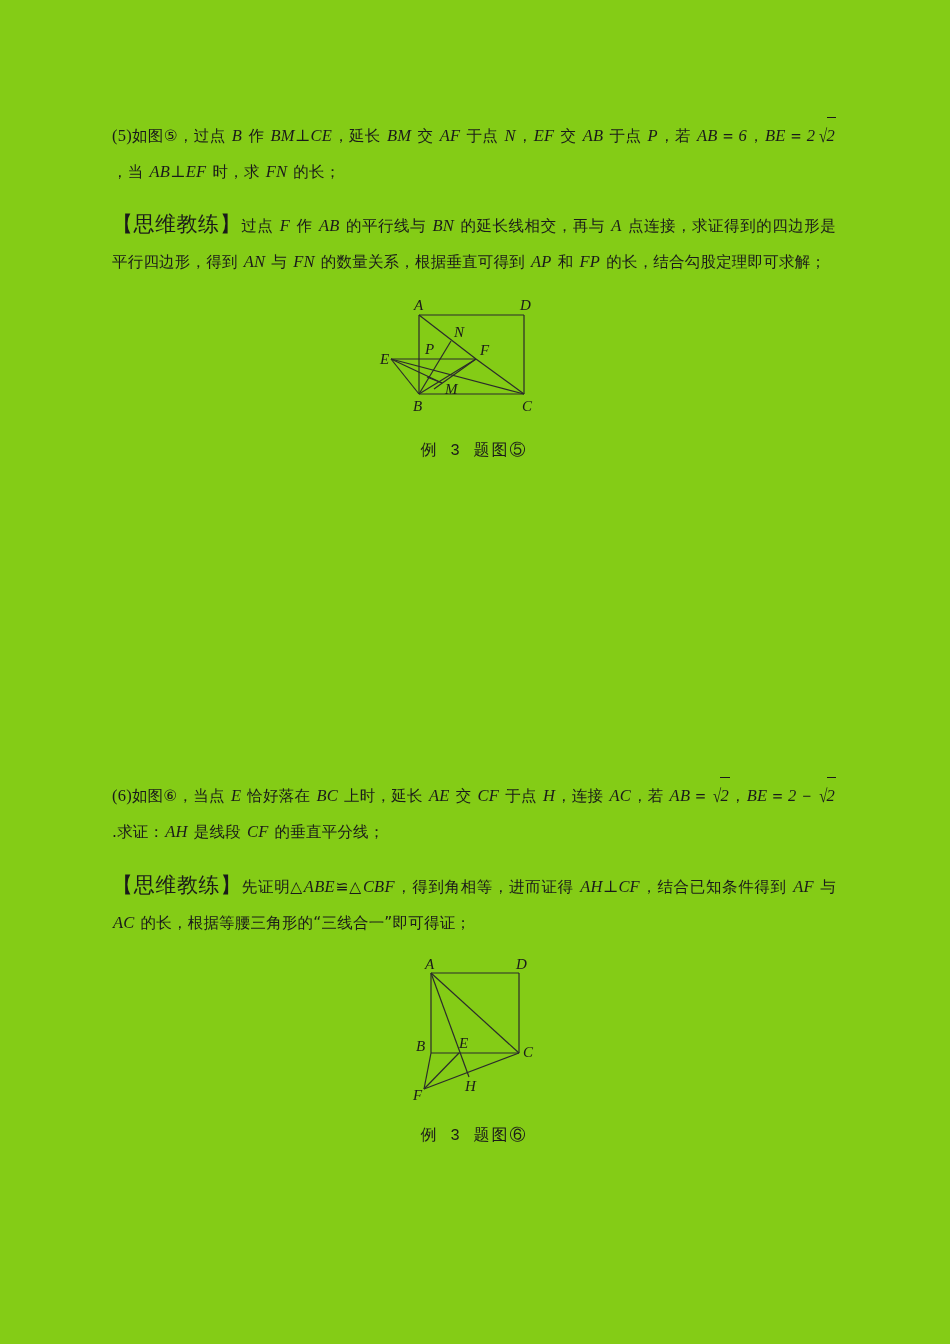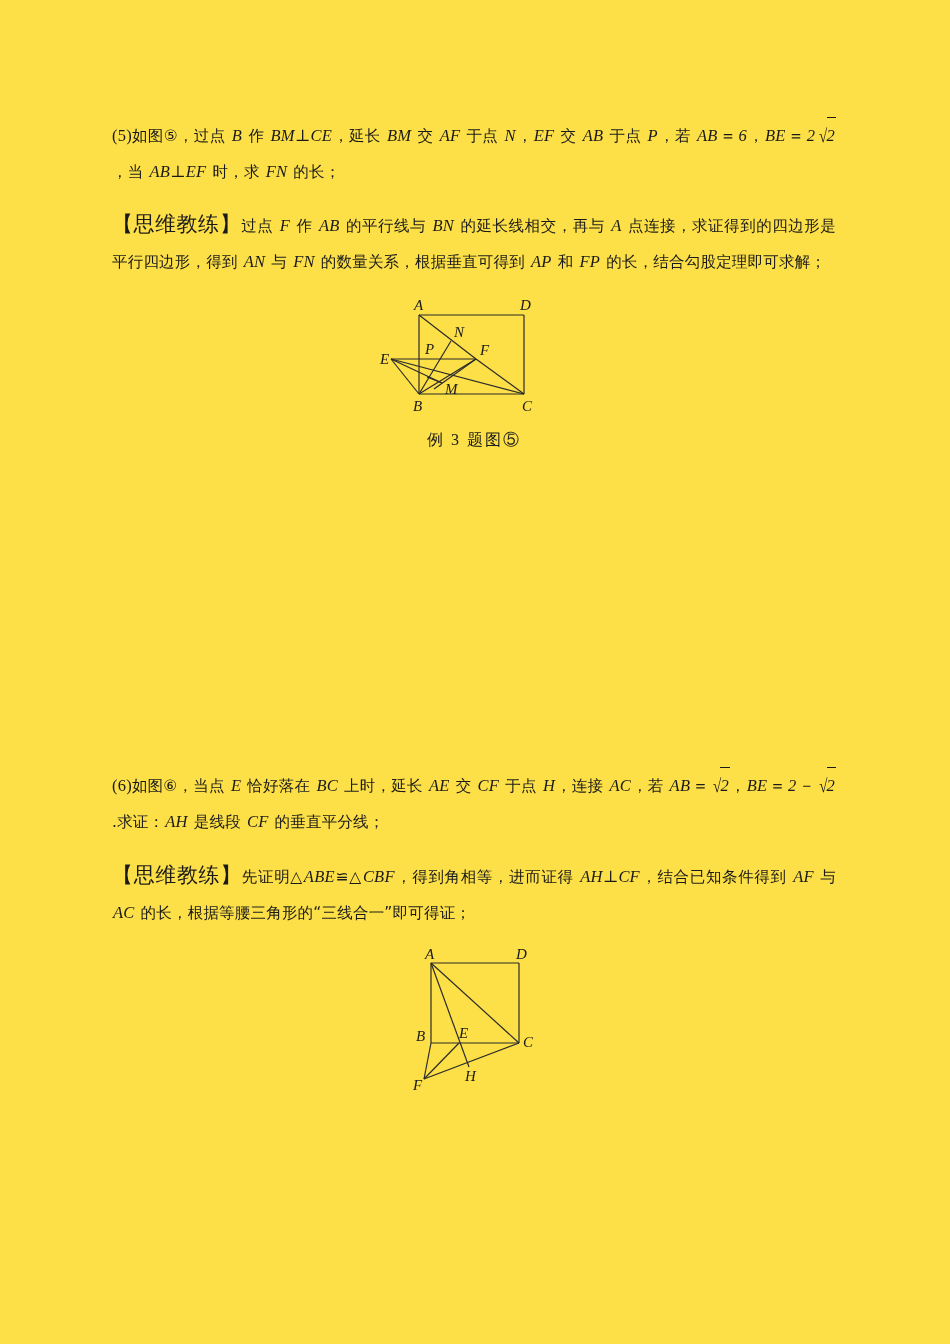--- a/index.html
+++ b/index.html
@@ -4,21 +4,21 @@
 <style>
   html, body {
     margin: 0;
     padding: 0;
     background: #ffffff;
   }
   .page {
     position: relative;
     width: 950px;
     height: 1344px;
-    background: #fde047;
+    background: #84cc16;
     font-family: "Liberation Serif", "DejaVu Serif", serif;
     color: #1a1a1a;
     overflow: hidden;
   }
   .content {
     position: absolute;
     left: 112px;
     top: 100px;
     width: 724px;
   }
@@ -62,23 +62,23 @@
     display: inline-block;
     border-top: 1px solid #1a1a1a;
     padding: 0 1px 0 0px;
     margin-left: -1px;
     font-style: italic;
   }
   .eqs { padding: 0 1px; }
   .fig-caption {
     text-align: center;
     font-size: 16px;
-    font-family: Liberation Serif, serif;
+    font-family: Liberation Mono, monospace;
     letter-spacing: 2px;
-    margin-top: 4px;
+    margin-top: 14px;
   }
   .gap-block {
     height: 300px;
   }
   svg text {
     font-family: "Liberation Serif", "DejaVu Serif", serif;
     font-style: italic;
     font-size: 15px;
     fill: #1a1a1a;
   }
@@ -160,16 +160,17 @@
 
           <text x="36" y="12">A</text>
           <text x="127" y="12">D</text>
           <text x="27" y="94">B</text>
           <text x="134" y="100">C</text>
           <text x="70" y="91">E</text>
           <text x="24" y="143">F</text>
           <text x="76" y="134">H</text>
         </svg>
       </div>
+      <div class="fig-caption">例 3 题图⑥</div>
     </div>
 
   </div>
 </div>
 
 </body></html>

